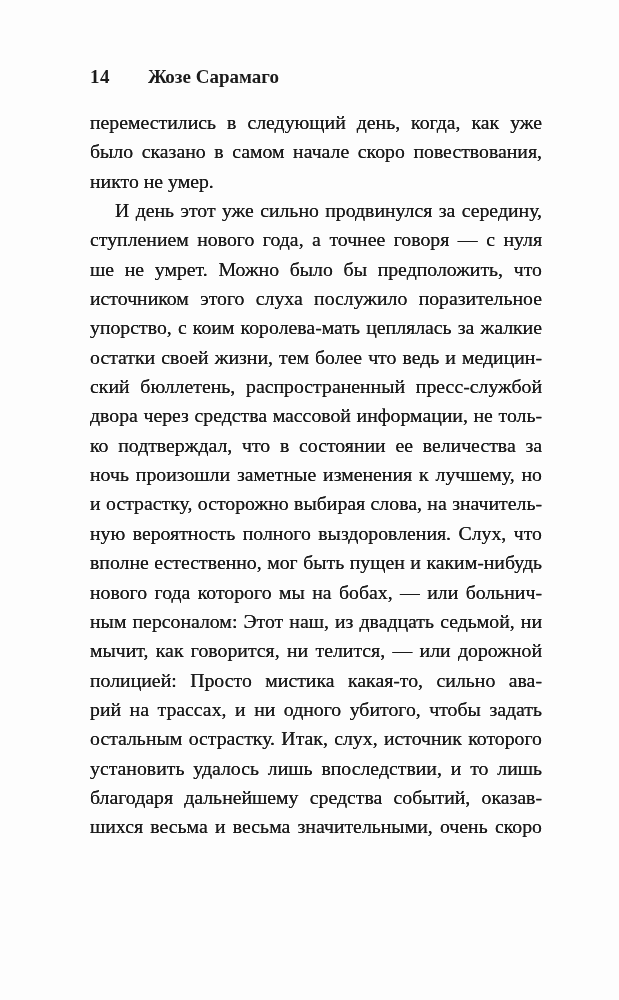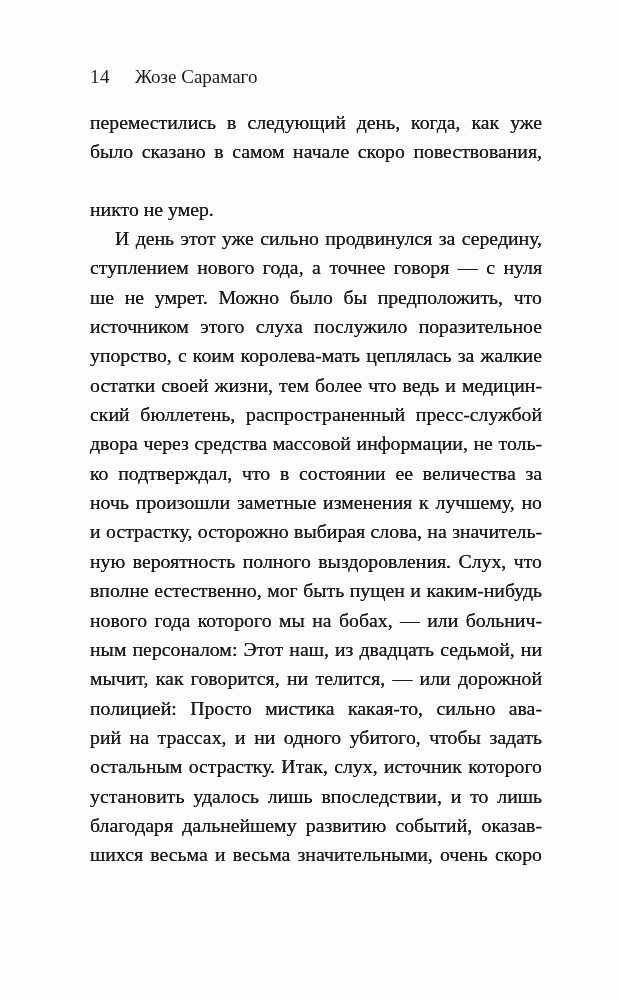--- a/index.html
+++ b/index.html
@@ -23,43 +23,42 @@
   .running-head{
     position:absolute;
     left:90px;
     top:66px;
     width:452px;
     font-size:19px;
     line-height:22px;
     white-space:nowrap;
   }
   .pagenum{
-    font-weight:400;
+    font-weight:700;
     letter-spacing:0.5px;
   }
   .author{
-    margin-left:25px;
-    font-weight:400;
+    margin-left:38px;
+    font-weight:700;
   }
   .body-text{
     position:absolute;
     left:90px;
     top:108px;
     width:452px;
     font-size:19.8px;
     line-height:29.35px;
     text-shadow:0 0 0.4px currentColor;
   }
   .line{
     text-align:justify;
     text-align-last:justify;
   }
   .line.unjust{
     text-align-last:left;
-    margin-top:28px;
   }
   .line.indent{
     text-indent:25px;
   }
 </style>
 </head>
 <body>
 
 <div class="page">
   <header class="running-head">
@@ -82,16 +81,16 @@
       <div class="line">и острастку, осторожно выбирая слова, на значитель-</div>
       <div class="line">ную вероятность полного выздоровления. Слух, что</div>
       <div class="line">вполне естественно, мог быть пущен и каким-нибудь</div>
       <div class="line">нового года которого мы на бобах, — или больнич-</div>
       <div class="line">ным персоналом: Этот наш, из двадцать седьмой, ни</div>
       <div class="line">мычит, как говорится, ни телится, — или дорожной</div>
       <div class="line">полицией: Просто мистика какая-то, сильно ава-</div>
       <div class="line">рий на трассах, и ни одного убитого, чтобы задать</div>
       <div class="line">остальным острастку. Итак, слух, источник которого</div>
       <div class="line">установить удалось лишь впоследствии, и то лишь</div>
-      <div class="line">благодаря дальнейшему развитию событий, оказав-</div>
+      <div class="line">благодаря дальнейшему средства событий, оказав-</div>
       <div class="line">шихся весьма и весьма значительными, очень скоро</div>
     </main>
 </div>
 
 </body></html>

